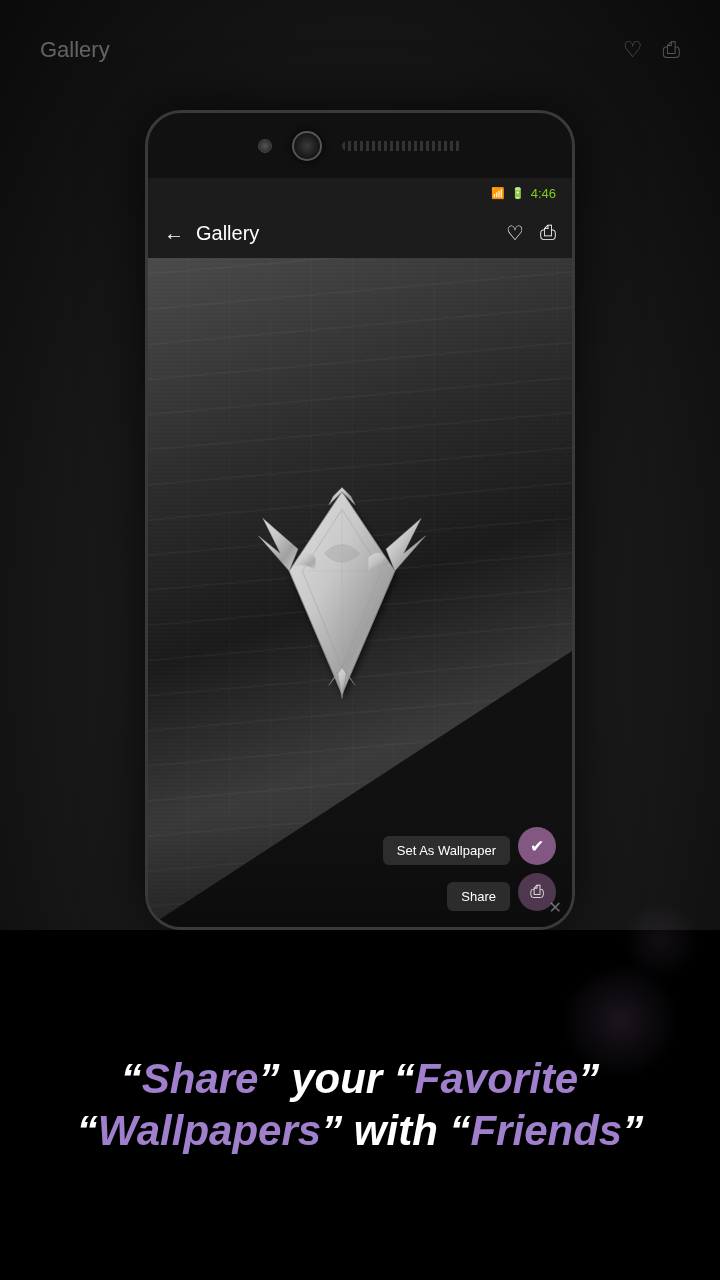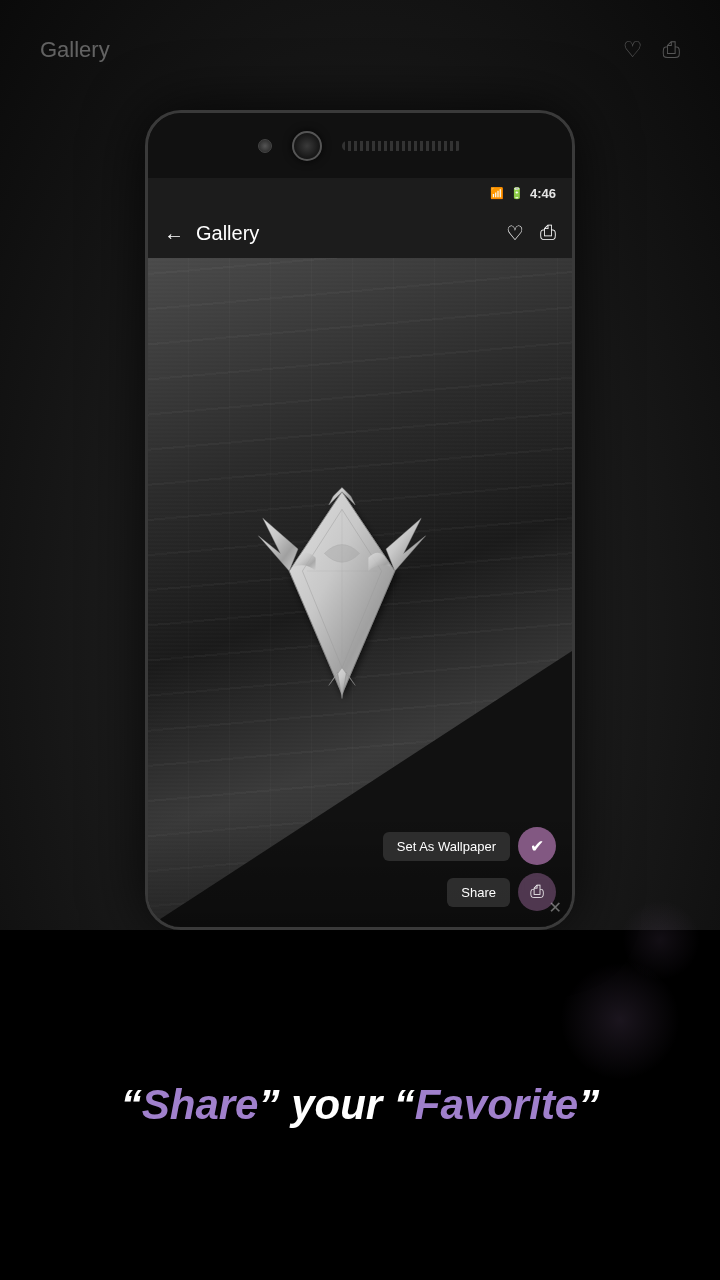--- a/index.html
+++ b/index.html
@@ -98,23 +98,23 @@
       justify-content: flex-end;
       padding: 0 16px;
       gap: 8px;
     }
     .status-icons {
       display: flex;
       align-items: center;
       gap: 6px;
     }
     .status-time {
-      color: #e5e5e5;
+      color: #84cc16;
       font-size: 13px;
-      font-weight: bold;
+      font-weight: normal;
       text-align: center;
     }
     .wifi-icon, .signal-icon, .battery-icon {
       color: white;
       font-size: 11px;
     }
 
     
     .app-toolbar {
       width: 100%;
@@ -225,21 +225,21 @@
       padding: 16px;
       display: flex;
       flex-direction: column;
       align-items: flex-end;
       gap: 8px;
       background: linear-gradient(transparent, rgba(0,0,0,0.3));
     }
 
     .action-row {
       display: flex;
-      align-items: center;
+      align-items: flex-end;
       gap: 8px;
     }
 
     .action-label {
       background: rgba(50,50,50,0.85);
       color: white;
       padding: 7px 14px;
       border-radius: 6px;
       font-size: 13px;
       cursor: pointer;
@@ -443,14 +443,15 @@
 
       <div class="close-btn-area">✕</div>
     </div>
   </div>
 </div>
 
 <div class="bottom-section">
   <div class="promo-text">
     <span>“<span style="color:#a080cc">Share</span>” your “<span style="color:#a080cc">Favorite</span>”</span>
     <br>
+    <span>“<span style="color:#a080cc">Wallpapers</span>” with “<span style="color:#a080cc">Friends</span>”</span>
   </div>
 </div>
 
 </body></html>

